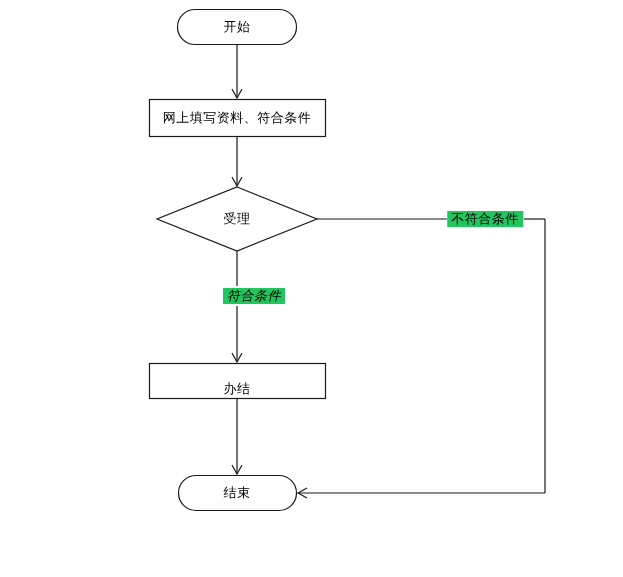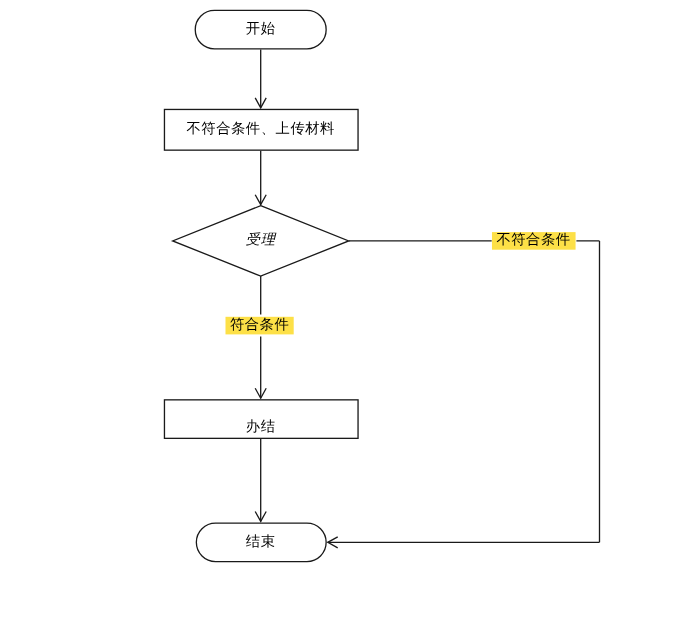--- a/index.html
+++ b/index.html
@@ -34,21 +34,21 @@
     color: #000000;
     white-space: nowrap;
     text-align: center;
     letter-spacing: 0.5px;
   }
   .node-label {
     transform: translate(-50%, -50%);
   }
   .edge-label {
     transform: translate(-50%, -50%);
-    background: #fde047;
+    background: #22c55e;
     padding: 0 4px;
   }
 </style>
 </head>
 <body>
 
 <div id="canvas">
 
   <svg id="flow-svg" viewBox="0 0 623 577" xmlns="http://www.w3.org/2000/svg">
 
@@ -93,25 +93,25 @@
       <polygon points="237,187 317,219 237,251 157,219"></polygon>
 
       <rect x="149.5" y="363.5" width="176" height="35"></rect>
 
       <rect x="178.5" y="475.5" width="118" height="35" rx="17.5" ry="17.5"></rect>
     </g>
   </svg>
 
   <div class="node-label" style="left:237px; top:27px;">开始</div>
 
-  <div class="node-label" style="left:237px; top:118px;">不符合条件、上传材料</div>
+  <div class="node-label" style="left:237px; top:118px;">网上填写资料、符合条件</div>
 
-  <div class="node-label" style="left:237px; top:219px;font-style:italic;">受理</div>
+  <div class="node-label" style="left:237px; top:219px;">受理</div>
 
   <div class="node-label" style="left:237px; top:389px;">办结</div>
 
   <div class="node-label" style="left:237px; top:493px;text-align:right;">结束</div>
 
-  <div class="edge-label" style="left:236px; top:296px;">符合条件</div>
+  <div class="edge-label" style="left:254px; top:296px;font-style:italic;">符合条件</div>
 
   <div class="edge-label" style="left:485px; top:219px;">不符合条件</div>
 
 </div>
 
 </body></html>

